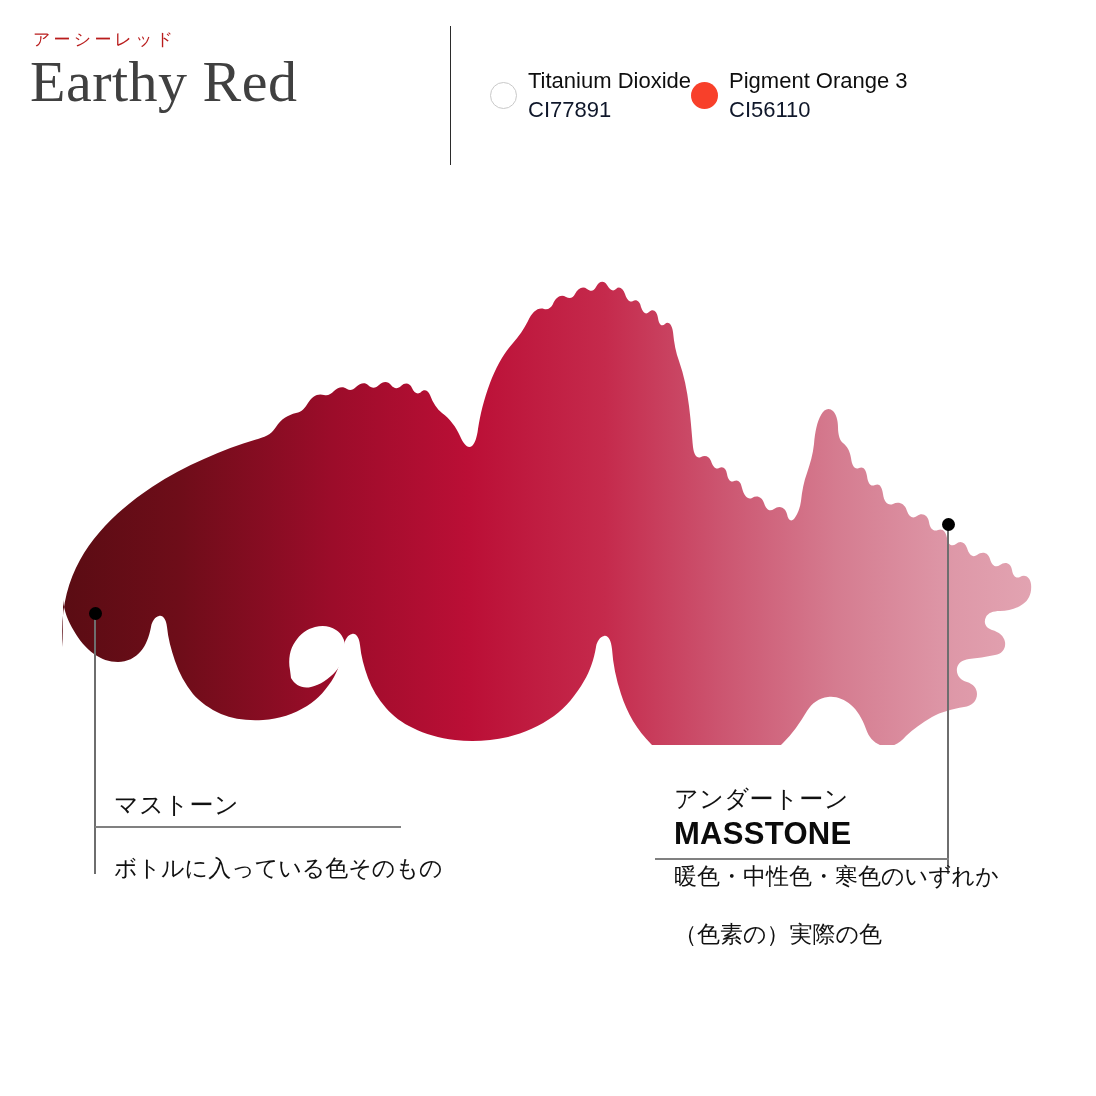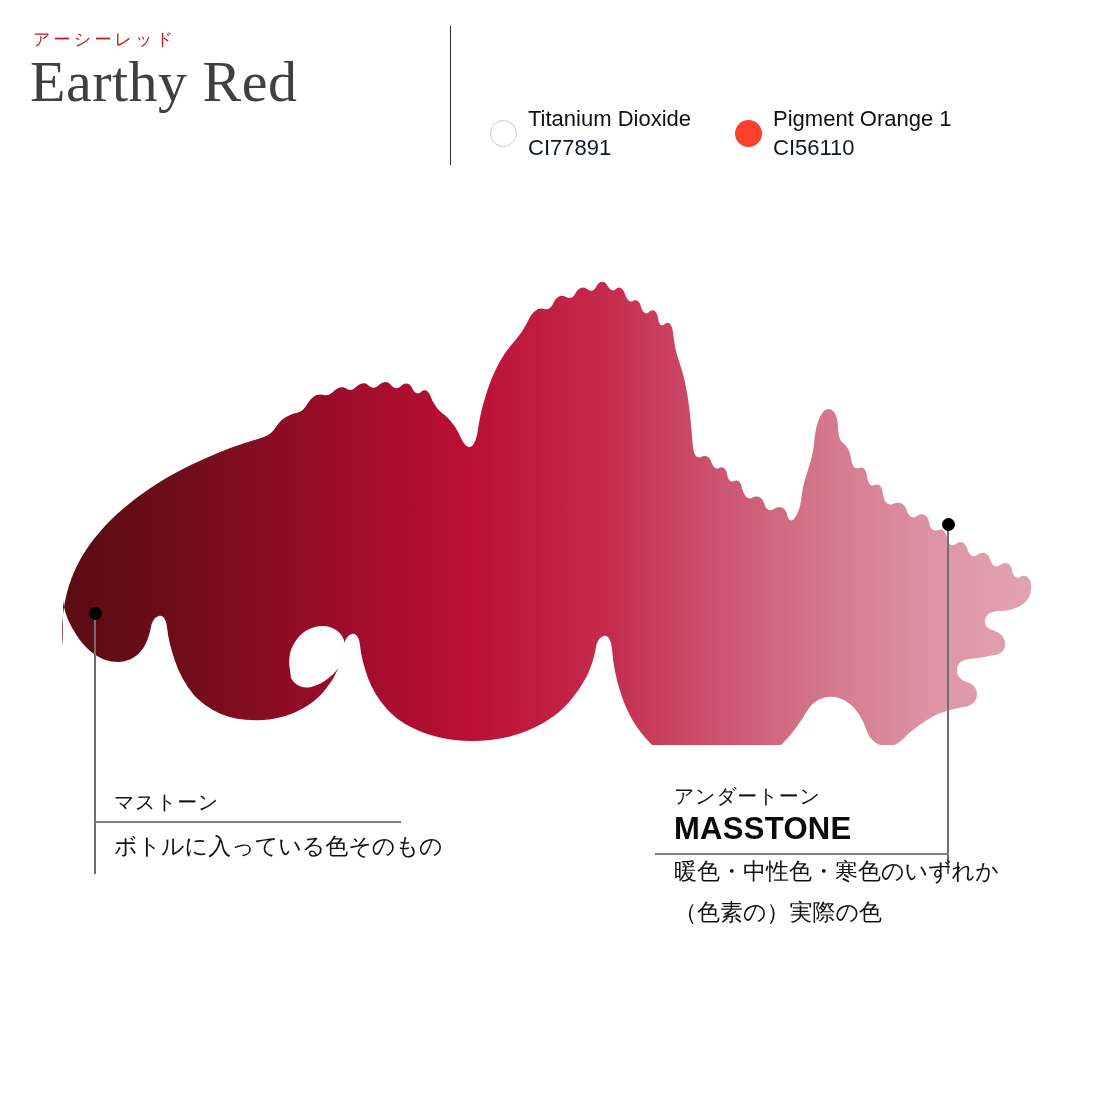--- a/index.html
+++ b/index.html
@@ -59,22 +59,20 @@
     background: #2b2b2b;
   }
 
   #pigment-legend {
     position: absolute;
     left: 490px;
     top: 66px;
     display: flex;
     flex-direction: row;
     align-items: flex-start;
-    gap: 44px;
-    margin-top: 38px;
   }
   .pigment-item {
     display: flex;
     flex-direction: row;
     align-items: center;
     gap: 11px;
   }
   .pigment-dot {
     width: 27px;
     height: 27px;
@@ -120,21 +118,21 @@
     left: 0; top: 0;
     width: 1096px; height: 1096px;
     pointer-events: none;
   }
 
   .callout {
     position: absolute;
     pointer-events: auto;
   }
   .callout-kana {
-    font-size: 20px;
+    font-size: 24px;
     color: #111111;
     letter-spacing: 0.6px;
     line-height: 1.25;
     margin: 0;
     white-space: nowrap;
   }
   .callout-title {
     font-size: 31px;
     font-weight: 700;
     color: #0b0b0b;
@@ -145,21 +143,21 @@
   }
   .callout-rule {
     height: 2px;
     background: #808080;
     margin-top: 6px;
   }
   .callout-desc {
     font-size: 23px;
     color: #111111;
     line-height: 1.45;
-    margin: 7px 0 0 0;
+    margin: 24px 0 0 0;
     white-space: nowrap;
   }
 
   
   #callout-masstone {
     left: 95px;
     top: 790px;
     width: 306px;
   }
   #callout-masstone .callout-kana,
@@ -213,21 +211,21 @@
       <span class="pigment-dot outline" style="background: rgb(255, 255, 255); border: 1px solid rgb(201, 201, 201);"></span>
       <span class="pigment-text">
         <span class="pigment-name">Titanium Dioxide</span><br>
         <span class="pigment-code">CI77891</span>
       </span>
     </div>
 
     <div class="pigment-item">
       <span class="pigment-dot filled" style="background: rgb(248, 64, 42);"></span>
       <span class="pigment-text">
-        <span class="pigment-name">Pigment Orange 1</span><br>
+        <span class="pigment-name">Pigment Orange 3</span><br>
         <span class="pigment-code">CI56110</span>
       </span>
     </div>
 
   </div>
 </div>
 
 <div id="swatch-region">
   <svg id="swatch-svg" width="1096" height="490" viewBox="0 0 1096 490">
     <defs>

